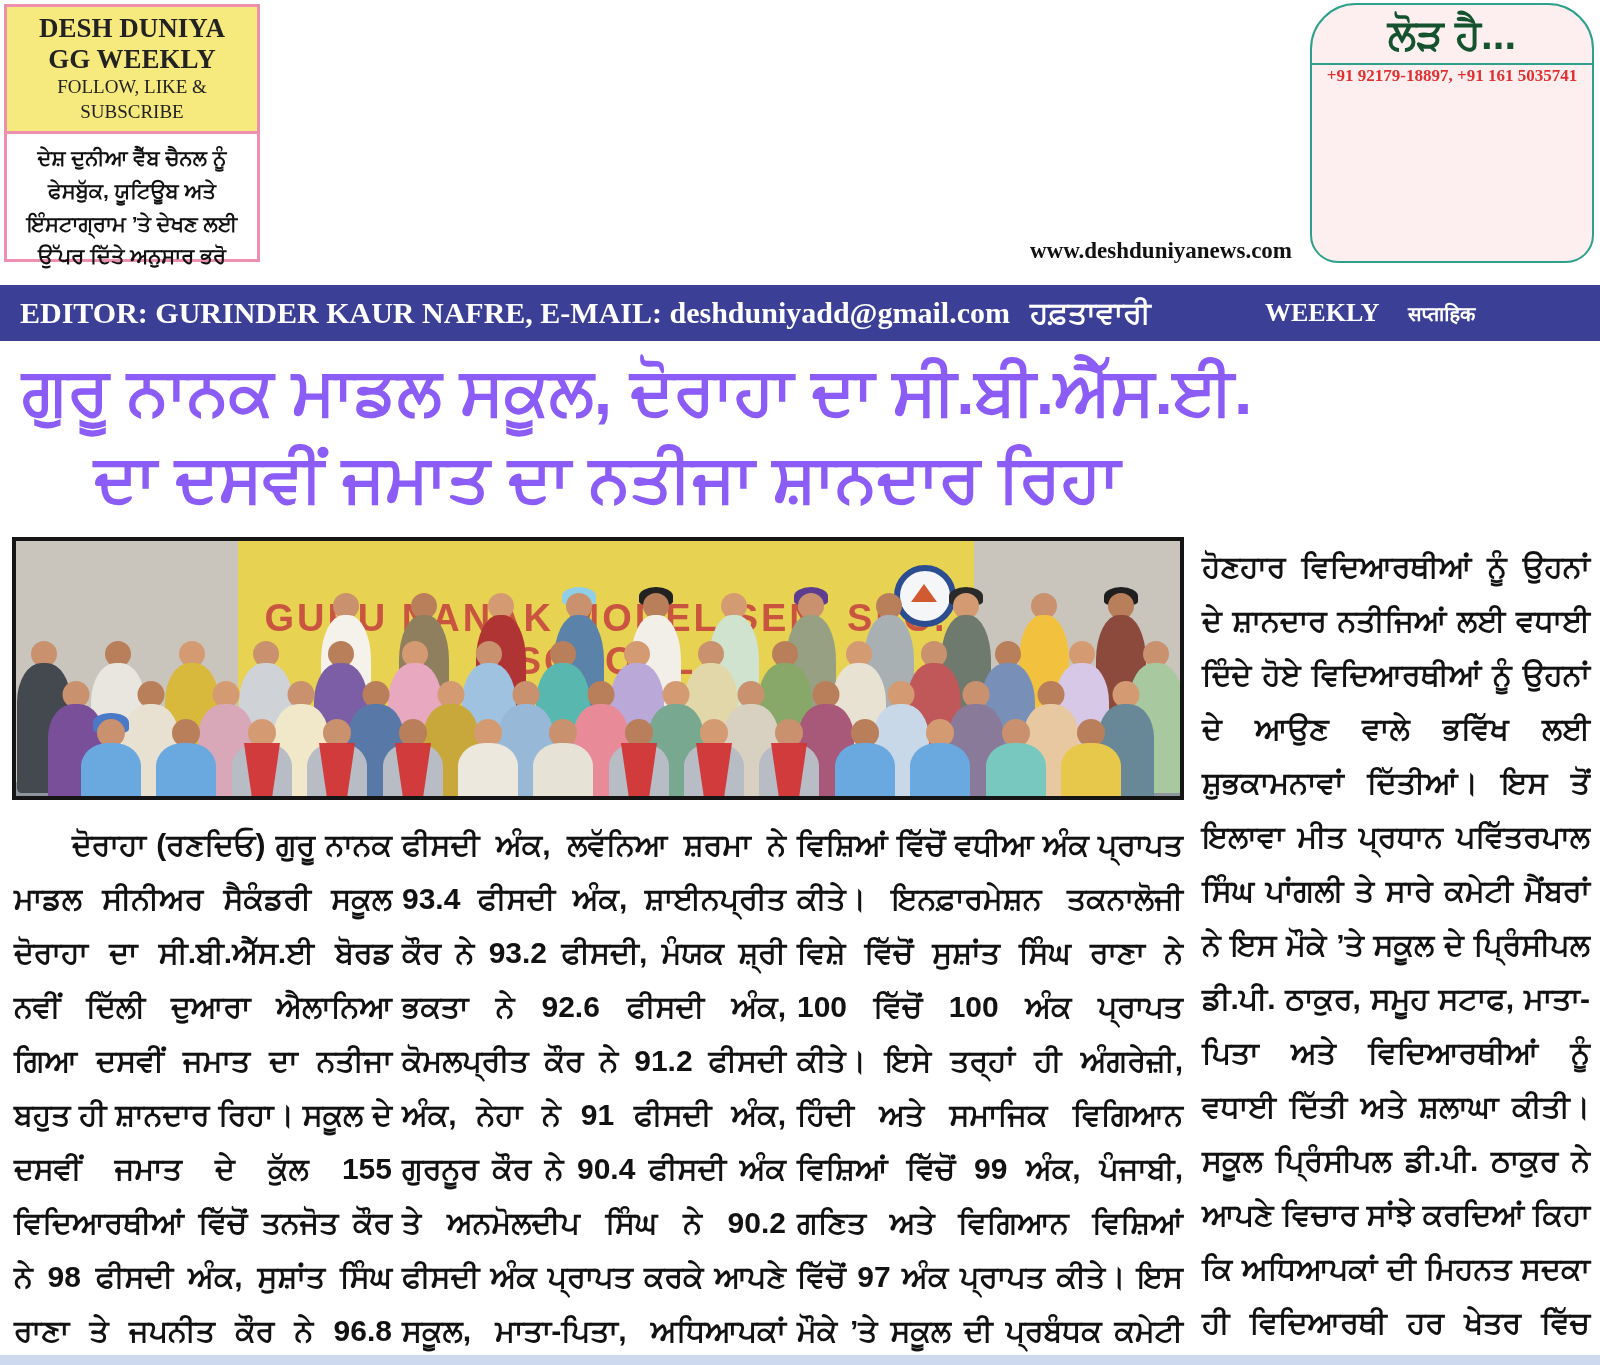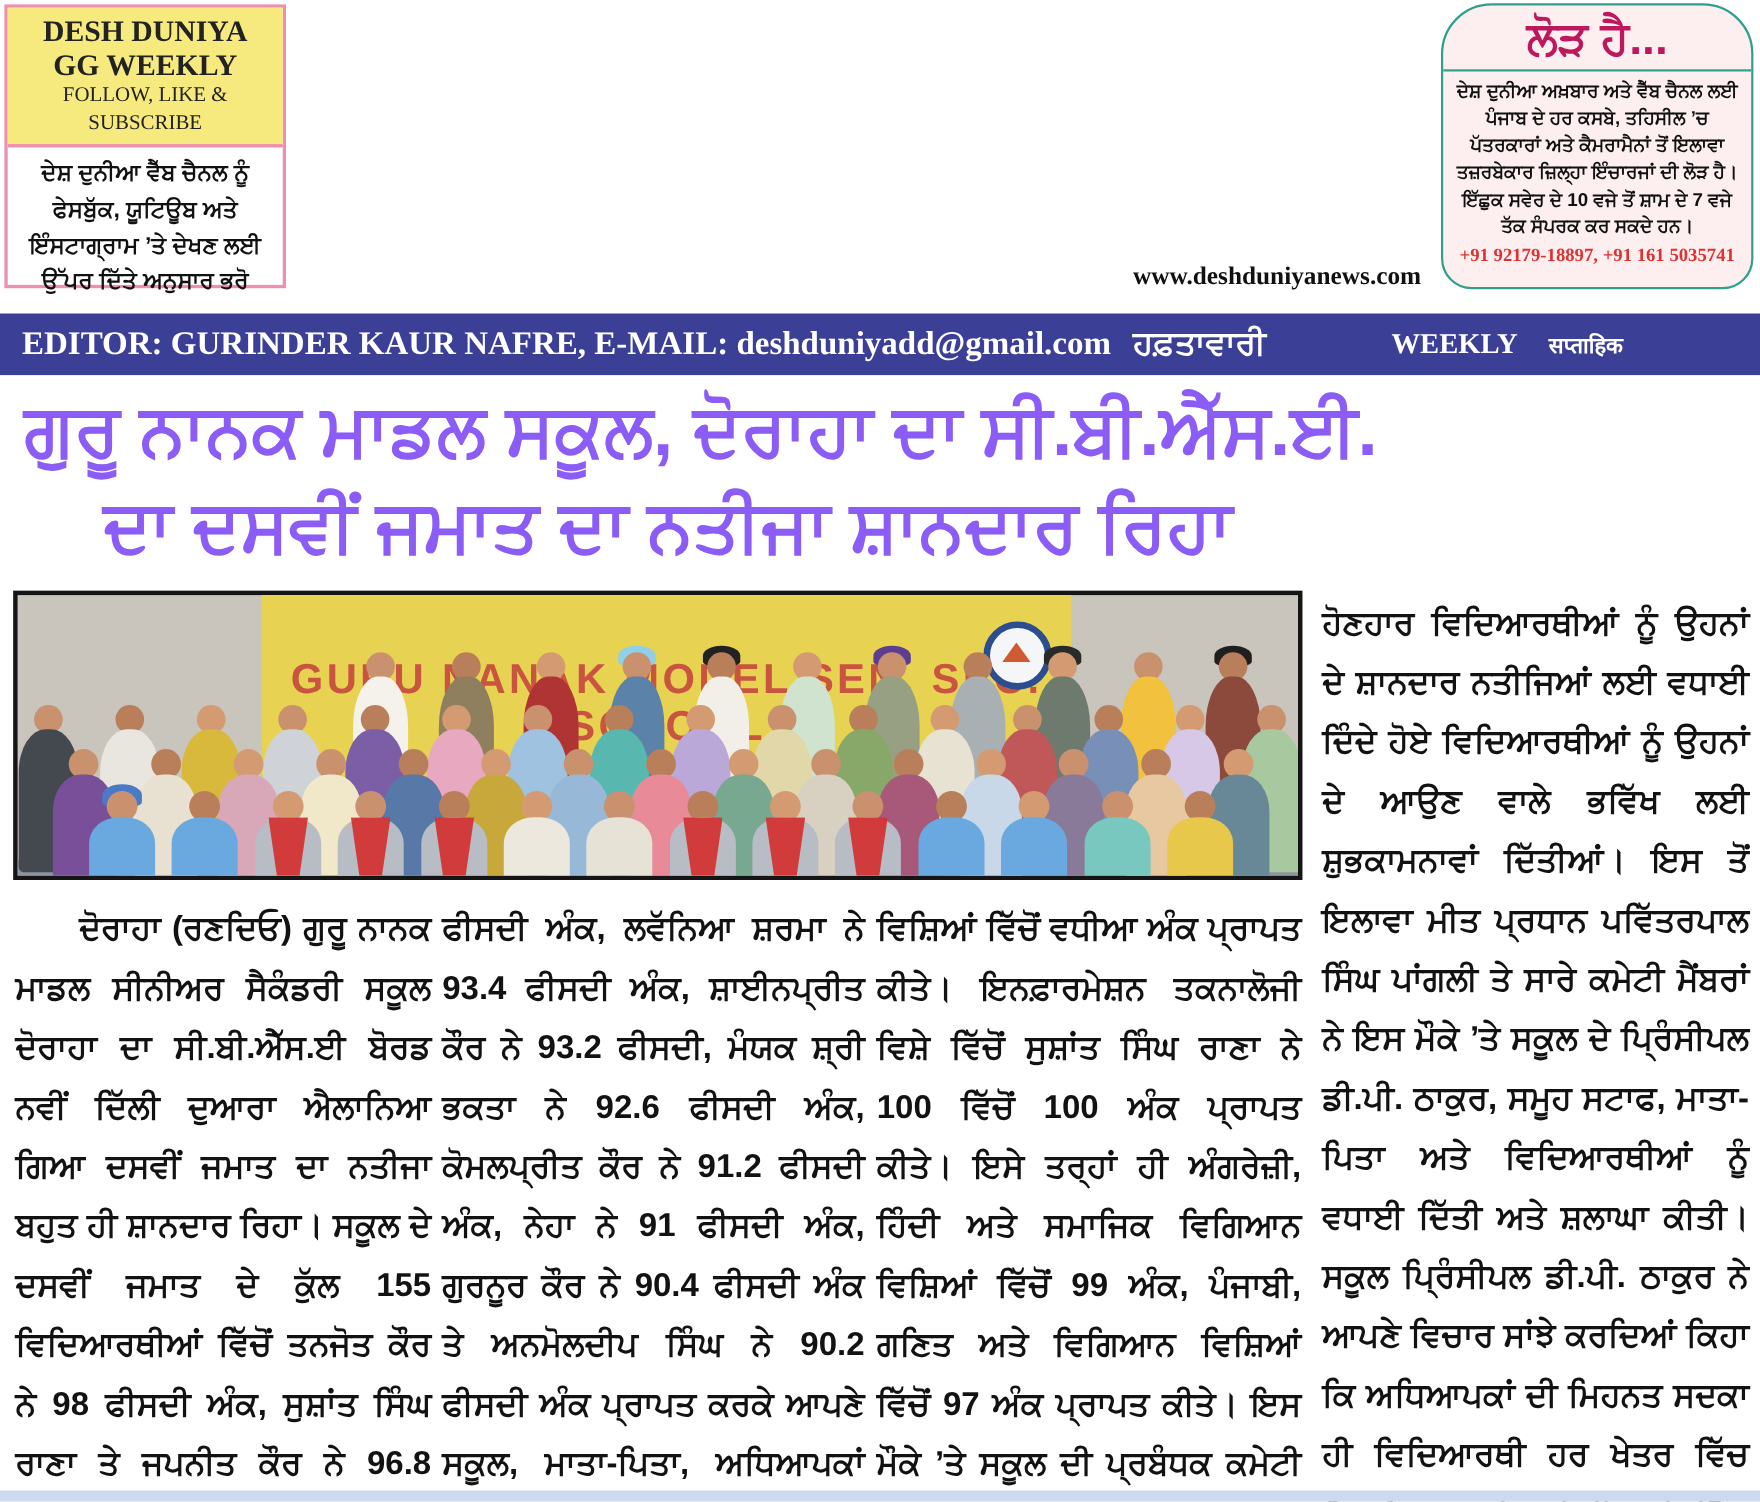--- a/index.html
+++ b/index.html
@@ -24,21 +24,21 @@
   .prgi{position:absolute;left:287px;top:226px;font-family:"Liberation Serif", serif;
         font-weight:700;font-size:28px;color:#111;letter-spacing:0px;}
   .website{position:absolute;left:972px;top:238px;width:320px;text-align:right;
            font-family:"Liberation Serif", serif;font-weight:700;font-size:23px;color:#111;}
 
   
   .vacancy{position:absolute;left:1310px;top:3px;width:284px;height:260px;box-sizing:border-box;
            background:var(--vacancy-bg);border:2px solid var(--vacancy-border);
            border-radius:46px 46px 28px 28px;overflow:hidden;}
   .vacancy-title{border-bottom:2px solid var(--vacancy-border);text-align:center;
-                 font-size:42px;font-weight:800;color:#be185d;padding:6px 0 4px;}
+                 font-size:42px;font-weight:800;color:#14532d;padding:6px 0 4px;}
   .vacancy-body{padding:6px 8px 2px;text-align:center;font-weight:700;font-size:17px;
                 line-height:1.45;color:#111;}
   .vacancy-phones{text-align:center;font-weight:800;font-size:17px;color:var(--phone-red);
                   font-family:"Liberation Serif", serif;padding-top:1px;}
 
   
   .editor-bar{position:absolute;left:0;top:285px;width:1600px;height:56px;background:var(--band-bg);
               display:flex;align-items:center;color:#ffffff;}
   .editor-bar .left{font-family:"Liberation Serif", serif;font-weight:700;font-size:30px;
                     padding-left:20px;white-space:nowrap;}
@@ -96,21 +96,20 @@
       <div class="l2">GG WEEKLY</div>
       <div class="l3">FOLLOW, LIKE &amp; SUBSCRIBE</div>
     </div>
     <div class="promo-body">ਦੇਸ਼ ਦੁਨੀਆ ਵੈੱਬ ਚੈਨਲ ਨੂੰ ਫੇਸਬੁੱਕ, ਯੂਟਿਊਬ ਅਤੇ ਇੰਸਟਾਗ੍ਰਾਮ ’ਤੇ ਦੇਖਣ ਲਈ ਉੱਪਰ ਦਿੱਤੇ ਅਨੁਸਾਰ ਭਰੋ</div>
   </div>
 
   <div class="website">www.deshduniyanews.com</div>
 
   <div class="vacancy">
     <div class="vacancy-title">ਲੋੜ ਹੈ...</div>
-    <div class="vacancy-body">ਦੇਸ਼ ਦੁਨੀਆ ਅਖ਼ਬਾਰ ਅਤੇ ਵੈੱਬ ਚੈਨਲ ਲਈ ਪੰਜਾਬ ਦੇ ਹਰ ਕਸਬੇ, ਤਹਿਸੀਲ ’ਚ ਪੱਤਰਕਾਰਾਂ ਅਤੇ ਕੈਮਰਾਮੈਨਾਂ ਤੋਂ ਇਲਾਵਾ ਤਜ਼ਰਬੇਕਾਰ ਜ਼ਿਲ੍ਹਾ ਇੰਚਾਰਜਾਂ ਦੀ ਲੋੜ ਹੈ। ਇੱਛੁਕ ਸਵੇਰ ਦੇ 10 ਵਜੇ ਤੋਂ ਸ਼ਾਮ ਦੇ 7 ਵਜੇ ਤੱਕ ਸੰਪਰਕ ਕਰ ਸਕਦੇ ਹਨ।</div>
     <div class="vacancy-phones">+91 92179-18897, +91 161 5035741</div>
   </div>
 
   <div class="editor-bar">
     <span class="left">EDITOR: GURINDER KAUR NAFRE, E-MAIL: deshduniyadd@gmail.com</span>
     <span class="w-pa">ਹਫ਼ਤਾਵਾਰੀ</span>
     <span class="w-en">WEEKLY</span>
     <span class="w-hi">सप्ताहिक</span>
   </div>
 

